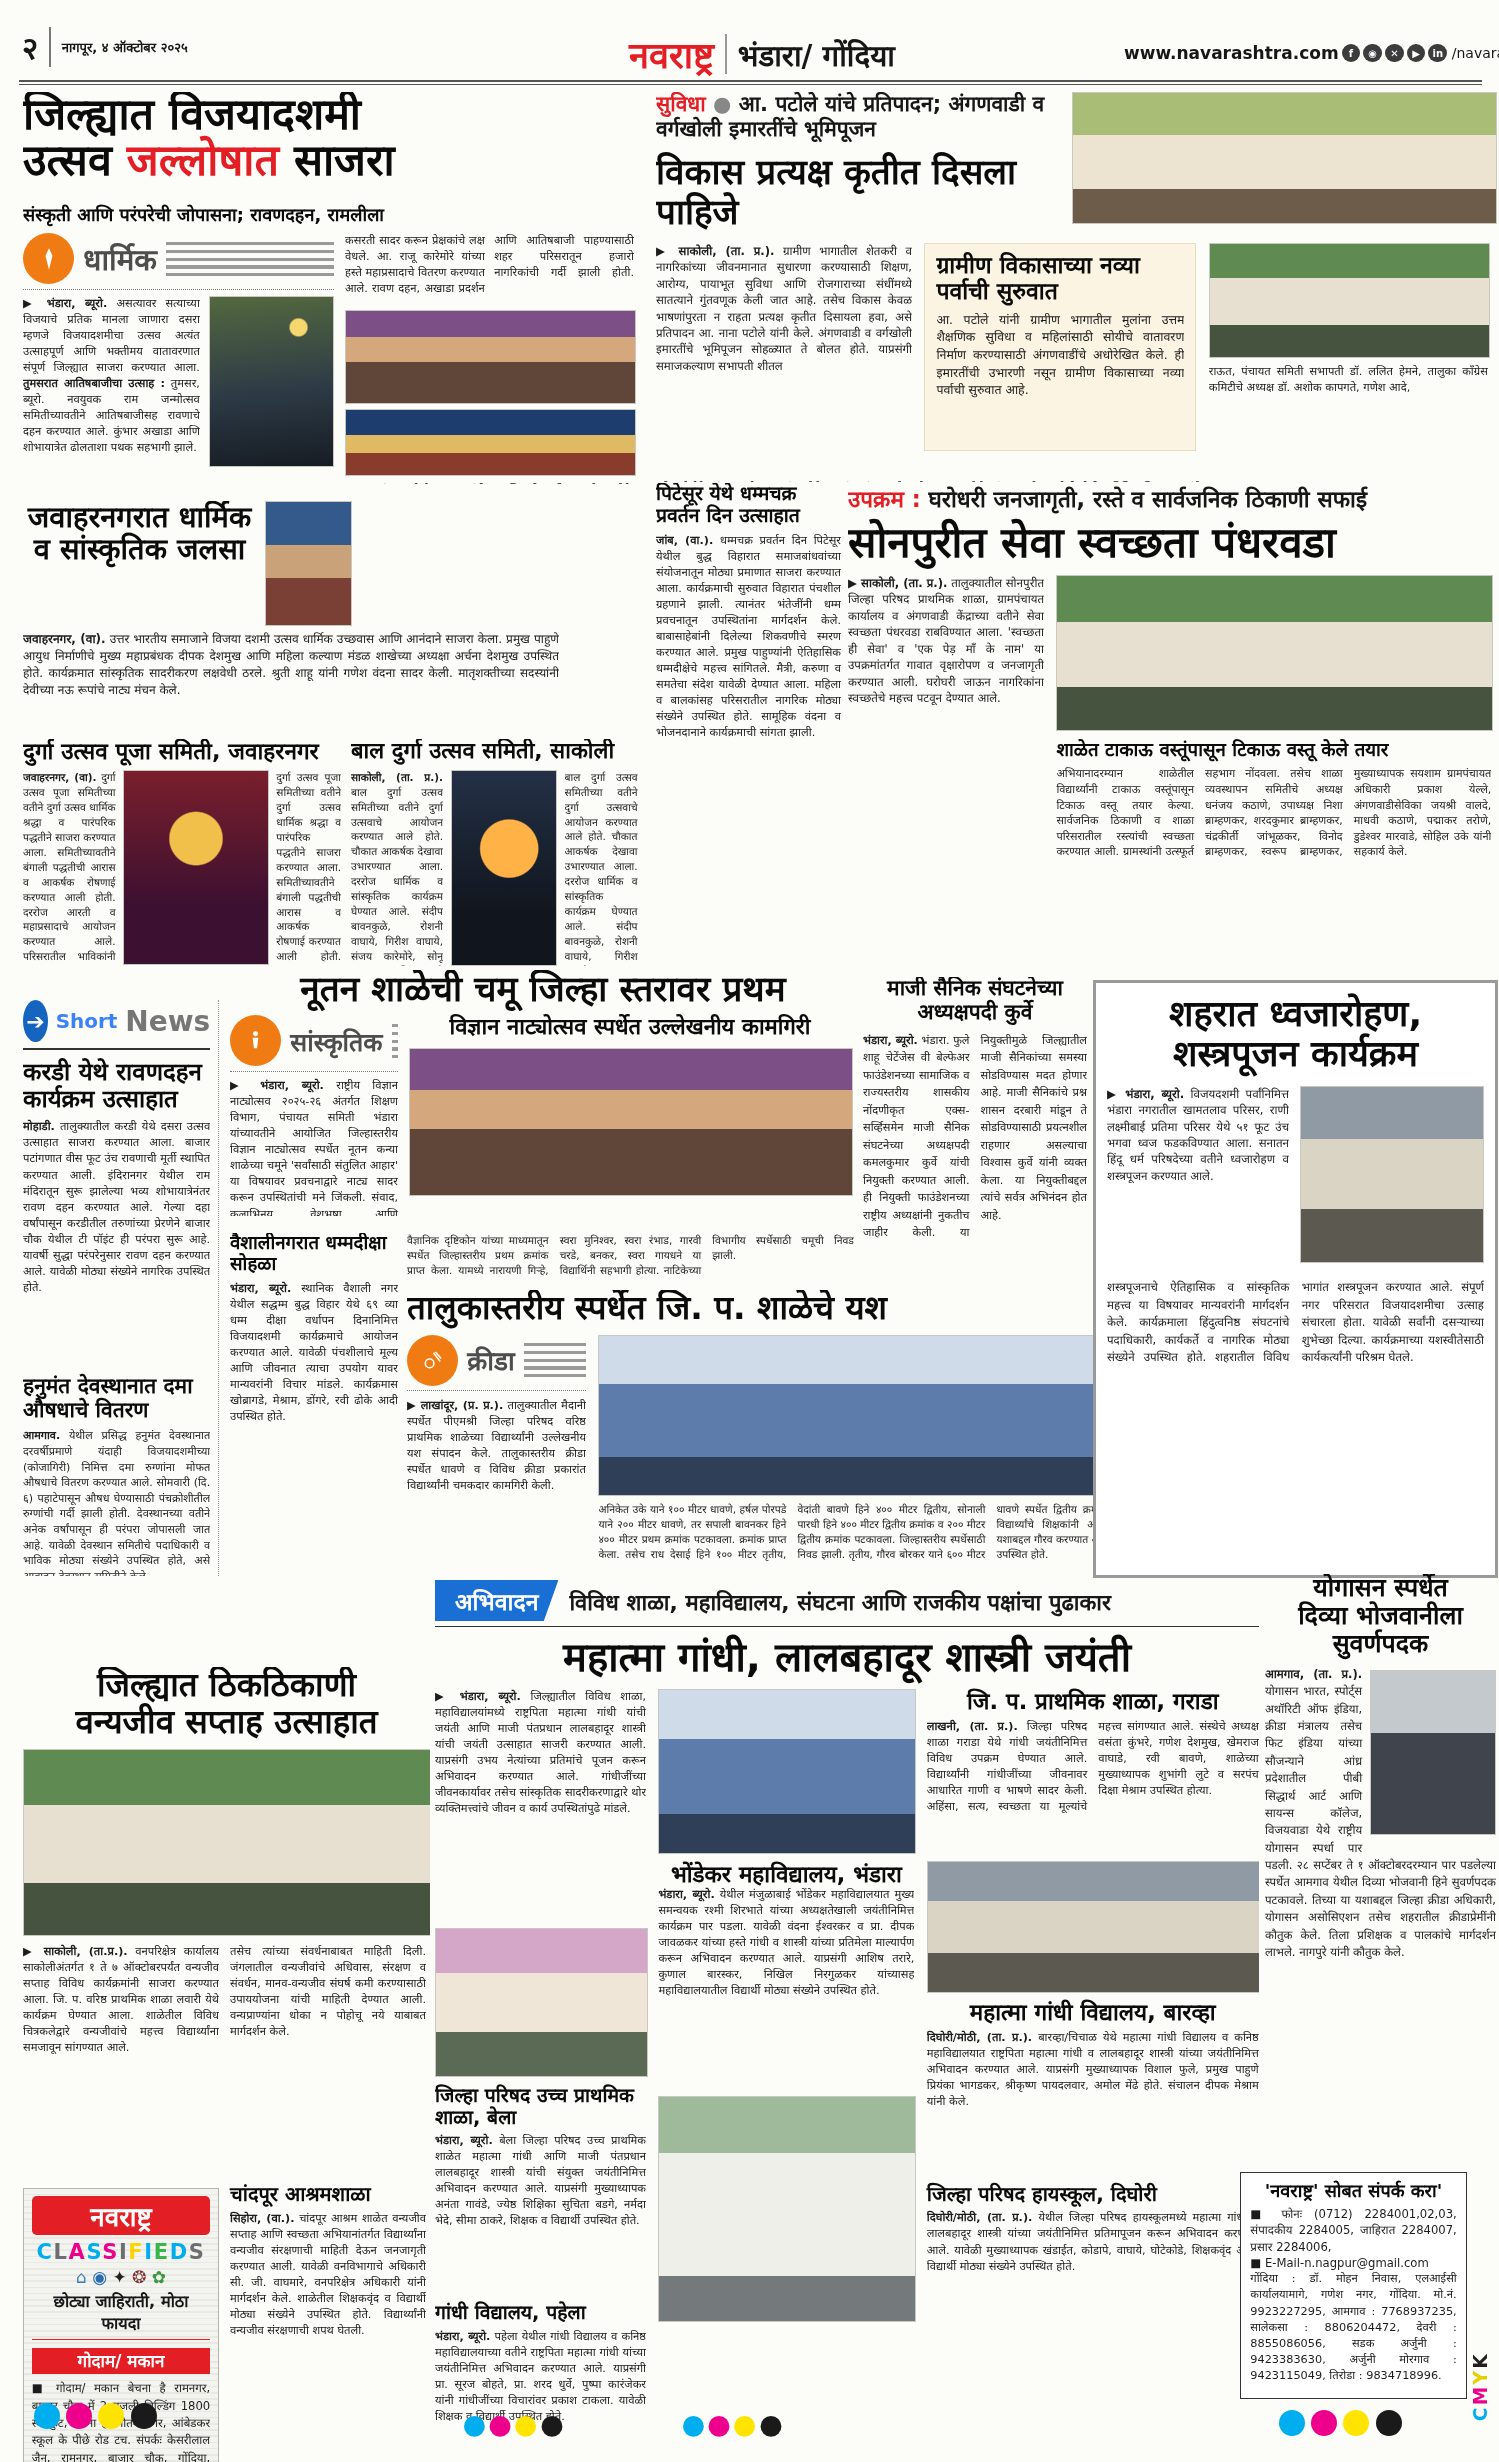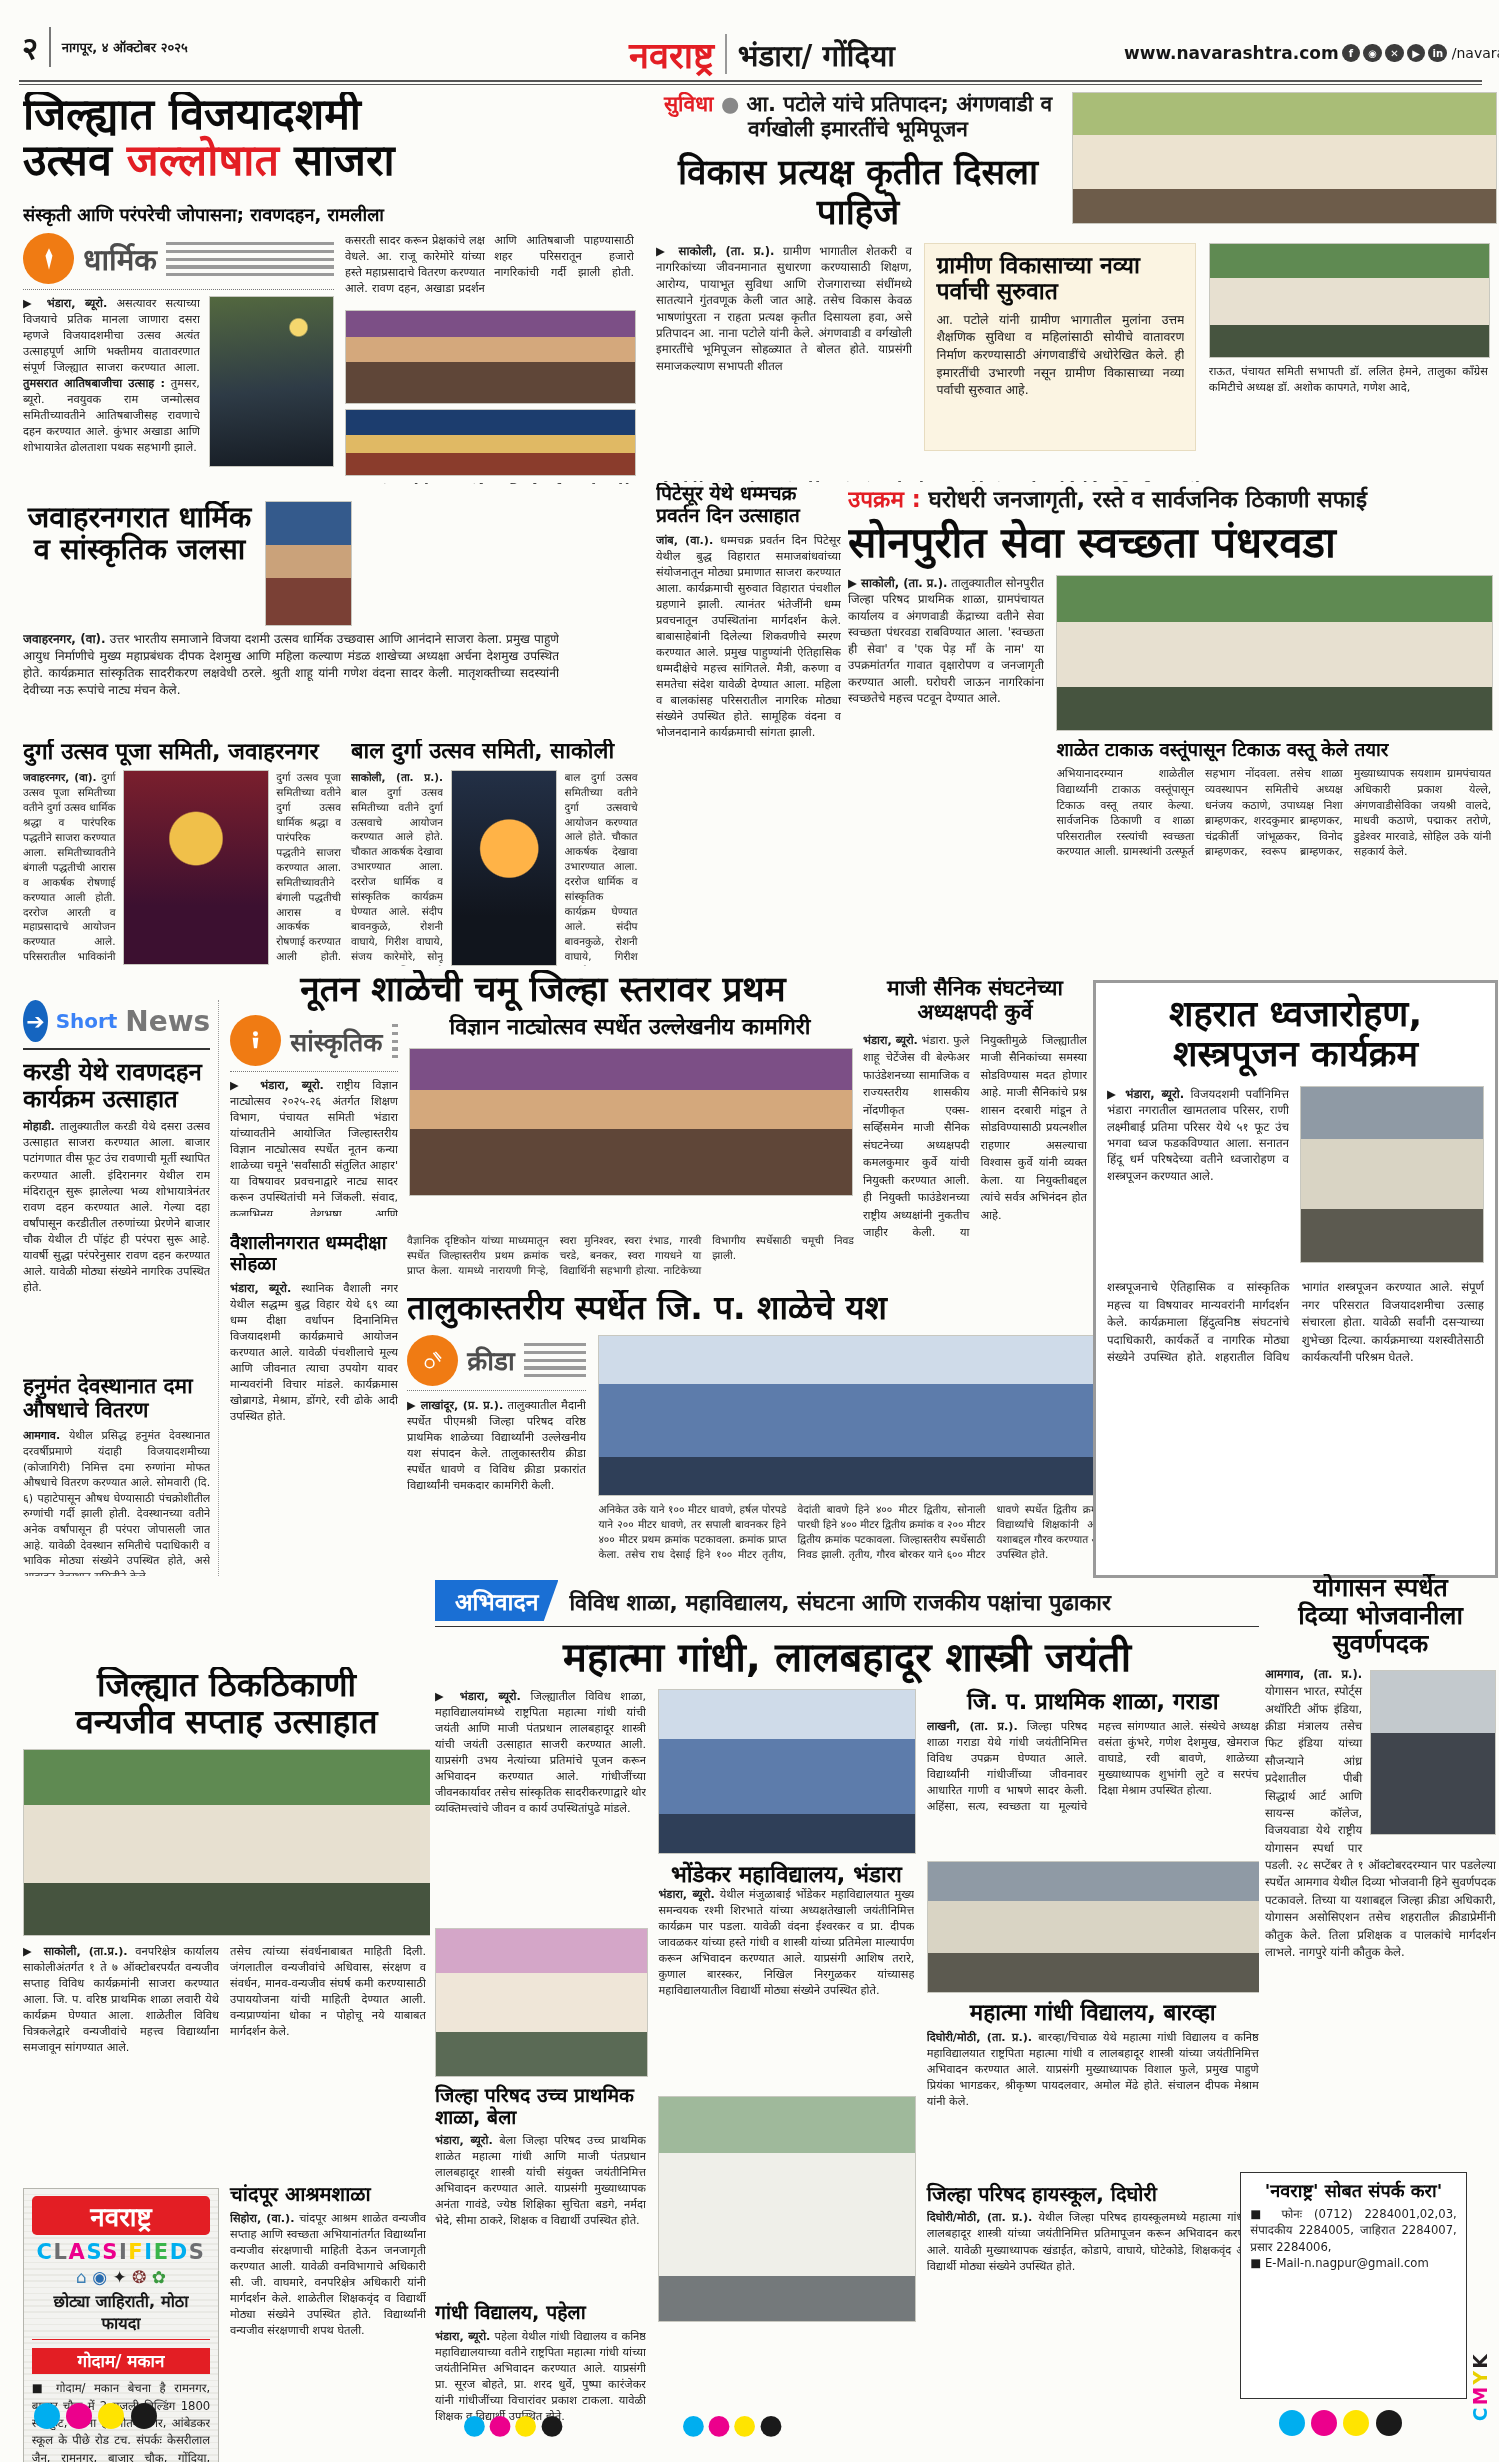--- a/index.html
+++ b/index.html
@@ -96,21 +96,21 @@
       <div style="width:289px;">
         <div class="bt" style="height:71px;column-count:2;column-gap:9.3px;">कसरती सादर करून प्रेक्षकांचे लक्ष वेधले. आ. राजू कारेमोरे यांच्या हस्ते महाप्रसादाचे वितरण करण्यात आले. रावण दहन, अखाडा प्रदर्शन आणि आतिषबाजी पाहण्यासाठी शहर परिसरातून हजारो नागरिकांची गर्दी झाली होती. समाजाचे सर्व पदाधिकारी उपस्थित होते.</div>
         <div class="ph ph-group" style="width:289px;height:92px;margin-top:6.2px;"></div>
         <div class="ph ph-stage" style="width:289px;height:65px;margin-top:4.7px;"></div>
         <div class="bt" style="height:84px;column-count:2;column-gap:9.3px;margin-top:6.2px;">नाट्य मंचन केले. बालकांनी रामलीला सादर केली. प्रेक्षकांनी या कार्यक्रमाचे भरभरून कौतुक केले. उत्सवाच्या यशस्वीतेसाठी समितीचे पदाधिकारी परिश्रम घेत होते. उत्सवादरम्यान संपूर्ण परिसरात उत्साहाचे वातावरण होते.</div>
       </div>
     </div>
   </div>
 
   <div class="abs" style="top:92px;left:656px;width:842px;height:390px;overflow:hidden;">
-    <div style="display:flex;gap:12.4px;text-align:center;">
+    <div style="display:flex;gap:12.4px;">
       <div style="width:404px;">
         <div style="font-size:21px;font-weight:700;line-height:1.2;">
           <span class="kick-red">सुविधा</span>
           <span style="color:#888;">●</span>
           <span>आ. पटोले यांचे प्रतिपादन; अंगणवाडी व वर्गखोली इमारतींचे भूमिपूजन</span>
         </div>
         <div class="hl" style="font-size:35px;margin-top:11px;">विकास प्रत्यक्ष कृतीत दिसला पाहिजे</div>
       </div>
       <div class="ph ph-officials" style="width:423px;height:130px;"></div>
     </div>
@@ -426,20 +426,21 @@
       <span class="by">आमगाव, (ता. प्र.).</span>
       <span class="ph ph-medal" style="float:right;width:124px;height:163px;margin:4.7px 0 4.7px 7.8px;display:block;"></span>
       <span>योगासन भारत, स्पोर्ट्स अथॉरिटी ऑफ इंडिया, क्रीडा मंत्रालय तसेच फिट इंडिया यांच्या सौजन्याने आंध्र प्रदेशातील पीबी सिद्धार्थ आर्ट आणि सायन्स कॉलेज, विजयवाडा येथे राष्ट्रीय योगासन स्पर्धा पार पडली. २८ सप्टेंबर ते १ ऑक्टोबरदरम्यान पार पडलेल्या स्पर्धेत आमगाव येथील दिव्या भोजवानी हिने सुवर्णपदक पटकावले. तिच्या या यशाबद्दल जिल्हा क्रीडा अधिकारी, योगासन असोसिएशन तसेच शहरातील क्रीडाप्रेमींनी कौतुक केले. तिला प्रशिक्षक व पालकांचे मार्गदर्शन लाभले. नागपुरे यांनी कौतुक केले.</span>
     </div>
   </div>
 
   <div class="abs" style="top:2172px;left:1240px;width:227px;height:227px;border:1.6px solid #333;padding:7.8px 9.3px;overflow:hidden;background:#fff;">
     <div class="hl center" style="font-size:18px;">'नवराष्ट्र' सोबत संपर्क करा'</div>
     <div class="bt center" style="font-size:11.6px;margin-top:4.7px;">■ फोनः (0712) 2284001,02,03, संपादकीय 2284005, जाहिरात 2284007, प्रसार 2284006,</div>
     <div class="bt" style="font-size:11.6px;">■ E-Mail-n.nagpur@gmail.com</div>
+    <div class="bt" style="font-size:11.3px;height:132px;">गोंदिया : डॉ. मोहन निवास, एलआईसी कार्यालयामागे, गणेश नगर, गोंदिया. मो.नं. 9923227295, आमगाव : 7768937235, सालेकसा : 8806204472, देवरी : 8855086056, सडक अर्जुनी : 9423383630, अर्जुनी मोरगाव : 9423115049, तिरोडा : 9834718996.</div>
   </div>
 
   <div class="abs dots" style="top:2403px;left:34px;"><i class="c"></i><i class="m"></i><i class="y"></i><i class="k"></i></div>
   <div class="abs dots" style="top:2416px;left:464px;transform:scale(0.8);transform-origin:left top;"><i class="c"></i><i class="m"></i><i class="y"></i><i class="k"></i></div>
   <div class="abs dots" style="top:2416px;left:683px;transform:scale(0.8);transform-origin:left top;"><i class="c"></i><i class="m"></i><i class="y"></i><i class="k"></i></div>
   <div class="abs dots" style="top:2410px;left:1279px;"><i class="c"></i><i class="m"></i><i class="y"></i><i class="k"></i></div>
   <div class="abs" style="top:2352px;left:1470px;writing-mode:vertical-rl;transform:rotate(180deg);font-size:18.6px;font-weight:700;letter-spacing:2.3px;"><span style="color: rgb(0, 174, 239);">C</span><span style="color: rgb(236, 0, 140);">M</span><span style="color: rgb(232, 208, 0);">Y</span><span style="color: rgb(35, 31, 32);">K</span></div>
 
 </div>
 

